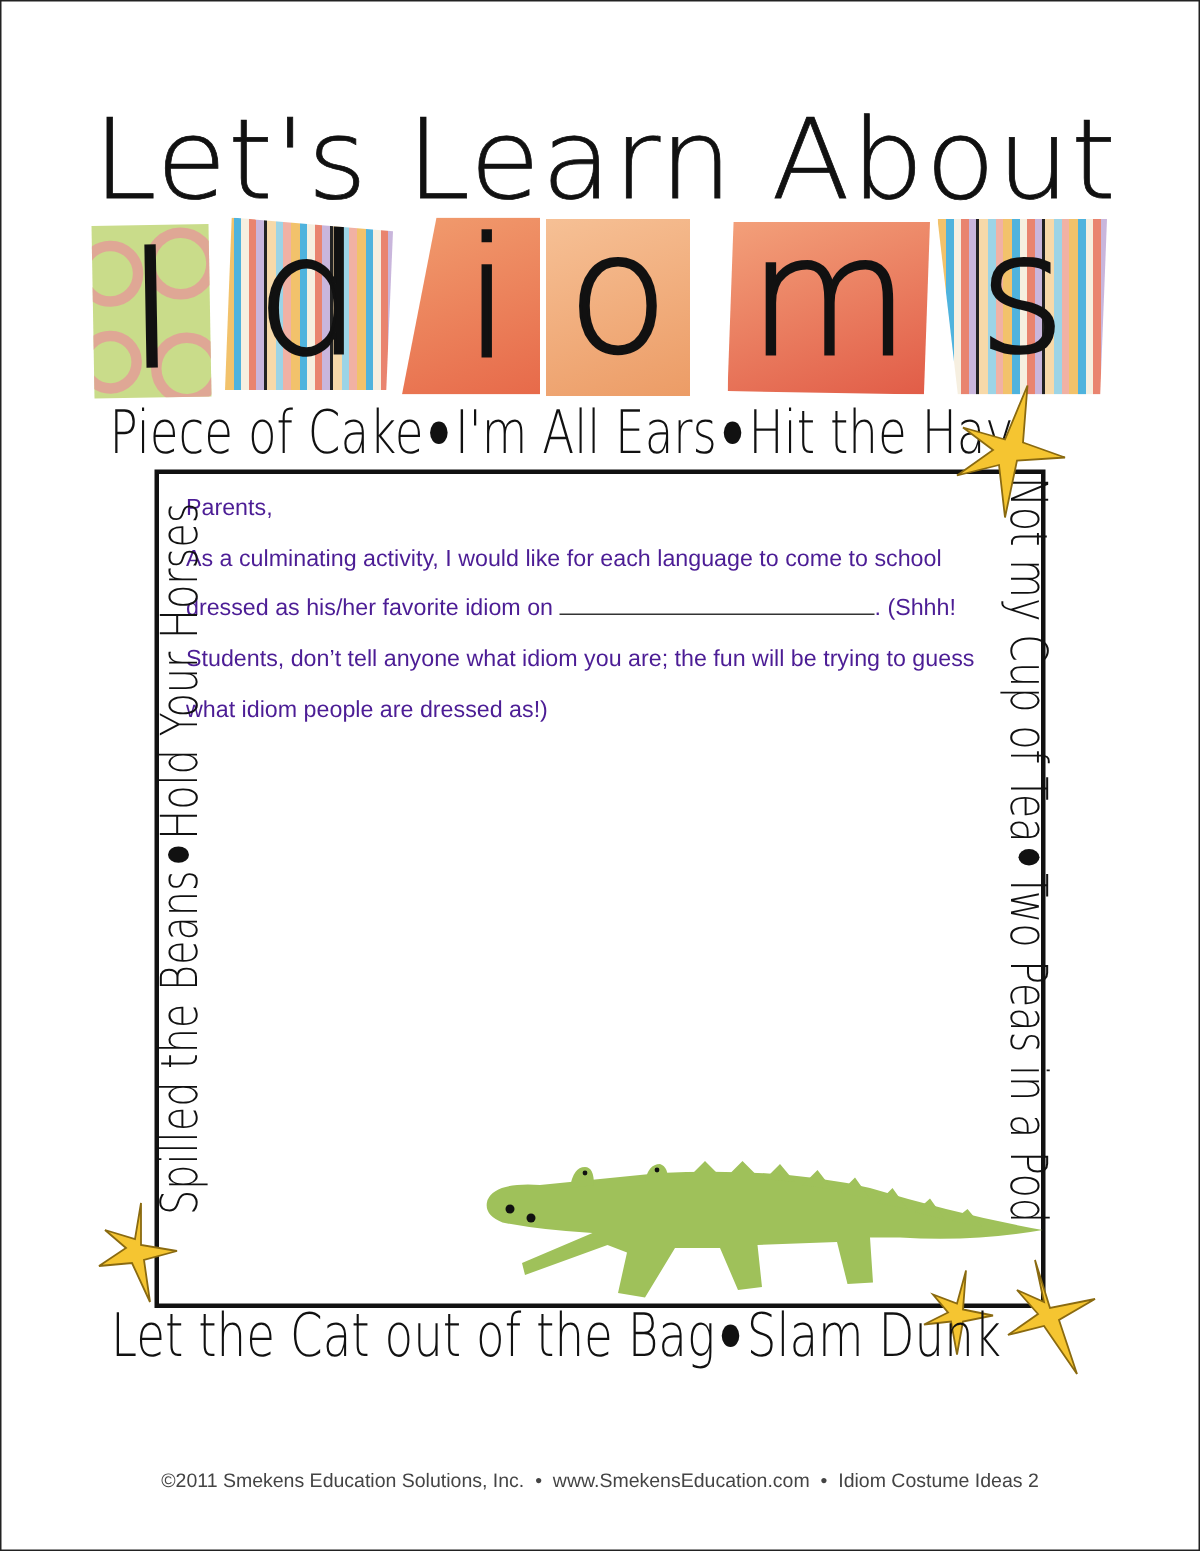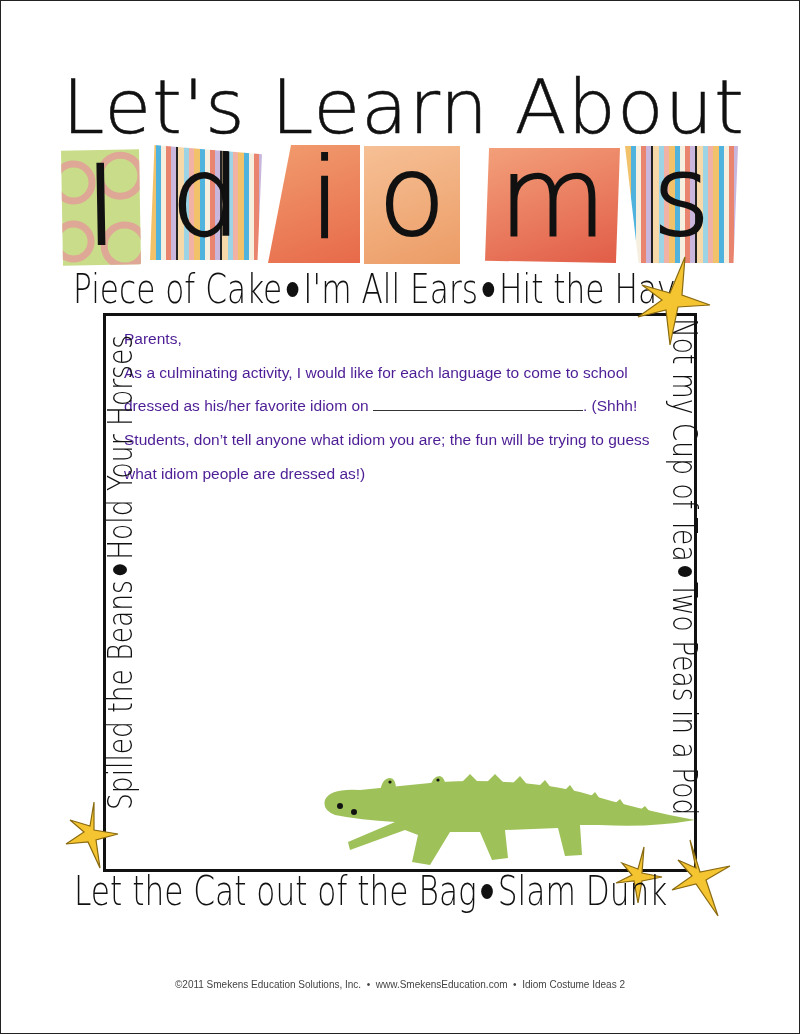--- a/index.html
+++ b/index.html
@@ -14,21 +14,21 @@
   .t-orange{background:linear-gradient(160deg,#f19c6e,#e76a4a);}
   .t-peach{background:linear-gradient(160deg,#f6c095,#ec9c66);}
   .t-red{background:linear-gradient(160deg,#f3a07a,#e15c47);}
   .idiom{position:absolute;font-family:"DejaVu Sans",sans-serif;font-weight:200;color:#111;white-space:nowrap;transform:scaleX(0.78);transform-origin:left center;}
   .bullet{display:inline-block;width:15px;height:15px;border-radius:50%;background:#111;margin:0 6px;vertical-align:middle;position:relative;top:-3px;}
   .letter-box{position:absolute;left:103px;top:313px;width:588px;height:553px;border:3px solid #111;background:#fff;}
   .letter{position:absolute;left:124px;top:322px;width:560px;font-family:"Liberation Sans",sans-serif;font-size:15.5px;color:#4c1d95;line-height:33.7px;}
   .letter p{margin:0;}
   .indent{padding-left:12px;}
   .blank{display:inline-block;width:210px;border-bottom:1px solid #333;height:12px;}
-  .footer{position:absolute;left:0;width:800px;top:979px;text-align:center;font-size:10px;color:#444;font-family:"Liberation Sans",sans-serif;}
+  .footer{position:absolute;left:0;width:800px;top:979px;text-align:center;font-size:13px;color:#444;font-family:"Liberation Sans",sans-serif;}
   .vert-left{position:absolute;left:100px;top:810px;transform-origin:left top;transform:rotate(-90deg);}
   .vert-right{position:absolute;left:705px;top:318px;transform-origin:left top;transform:rotate(90deg);}
   .vtext{font-family:"DejaVu Sans",sans-serif;font-weight:200;font-size:34px;color:#111;white-space:nowrap;display:inline-block;transform:scaleX(0.78);transform-origin:left center;}
   .star{position:absolute;}
 </style>
 </head>
 <body>
 
 <div class="page"></div>
 

